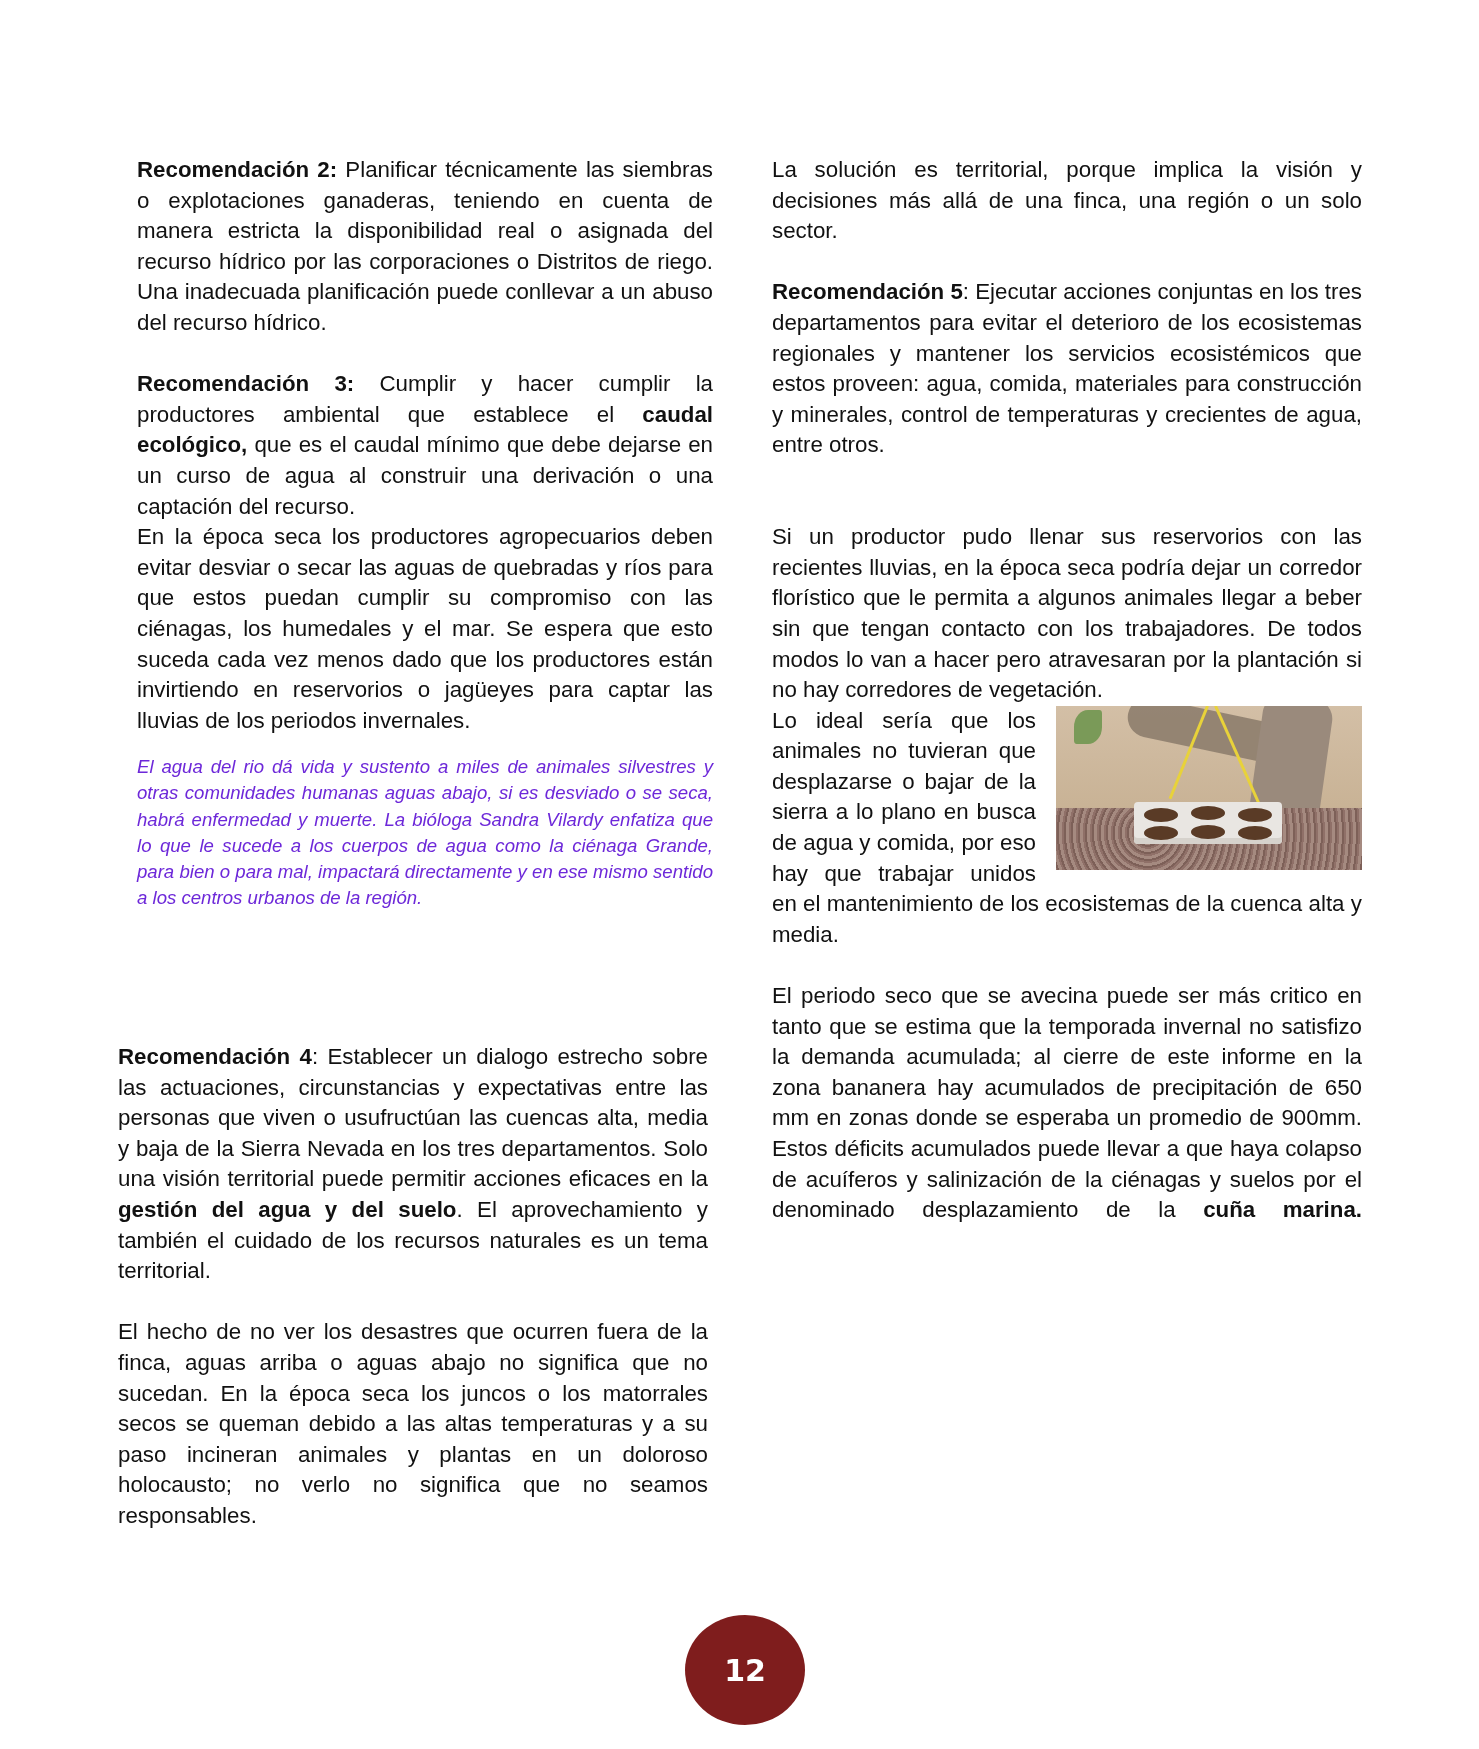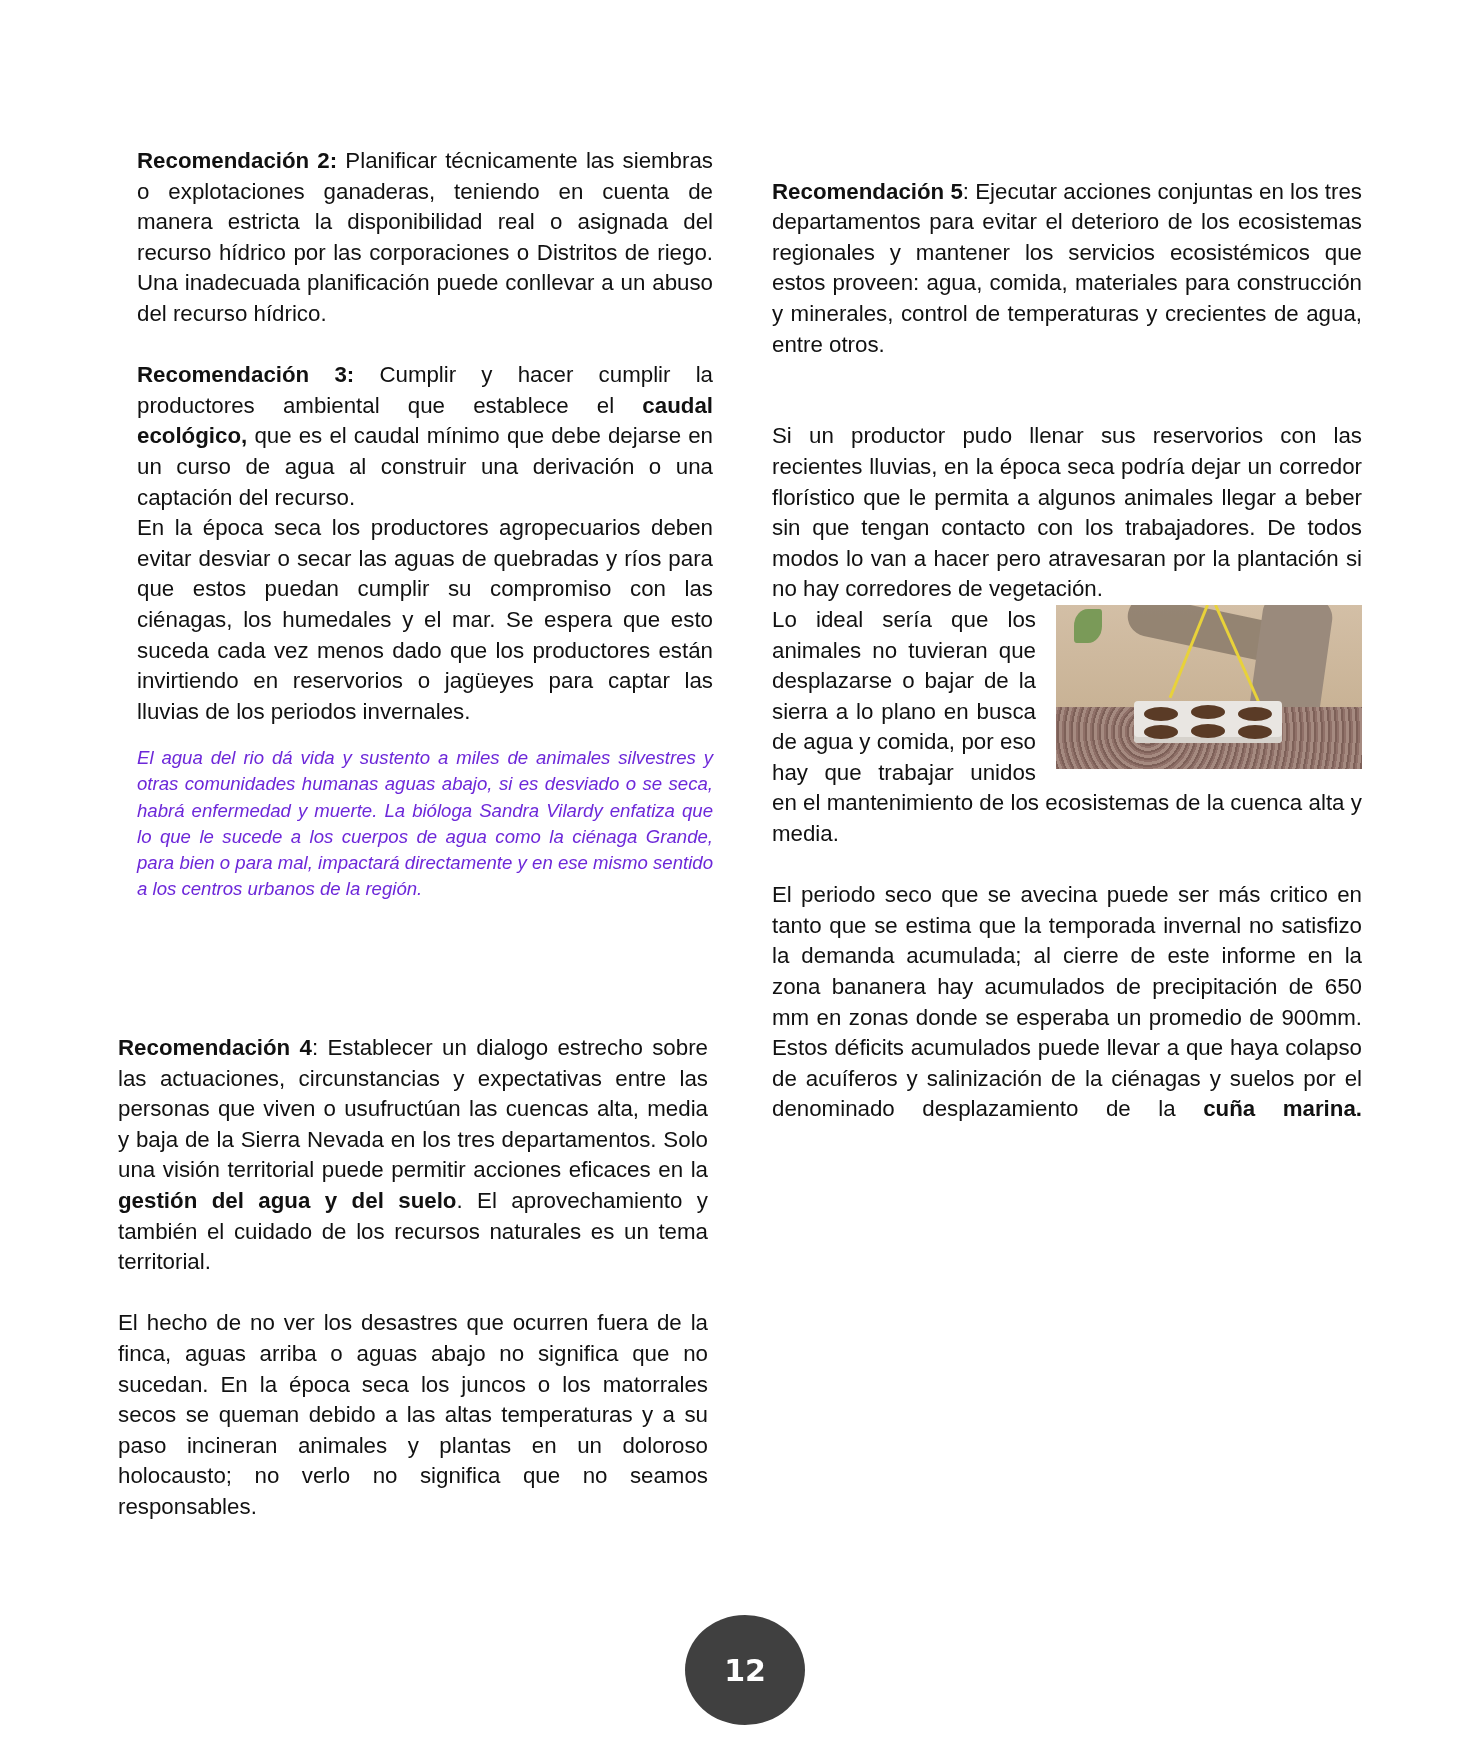--- a/index.html
+++ b/index.html
@@ -1,38 +1,38 @@
 <!DOCTYPE html>
 <html><head>
   <meta charset="utf-8">
   <style>
     html, body { margin: 0; padding: 0; background: #ffffff; }
     body { width: 1479px; height: 1749px; position: relative; overflow: hidden;
            font-family: "Liberation Sans", sans-serif; color: #111111; }
-    .col { position: absolute; font-size: 22.3px; line-height: 30.6px; text-align: justify; }
+    .col { position: absolute; font-size: 22.3px; line-height: 30.6px; text-align: justify; margin-top: 9px; }
     .col p { margin: 0; }
     .gap { height: 30.6px; }
     b { font-weight: bold; }
     .quote { color: #6d28d9; font-style: italic; font-size: 18.6px; line-height: 26.2px; text-align: justify; }
     .last-justify { text-align-last: justify; }
     .photo { float: right; width: 306px; height: 164px; margin: 0 0 6px 20px; position: relative; overflow: hidden;
              background: linear-gradient(180deg, #d3bfa6 0%, #c9b396 60%, #b7a08a 100%); }
     .photo .ground { position: absolute; left: 0; right: 0; bottom: 0; height: 62px;
              background: repeating-radial-gradient(circle at 30% 40%, #8f7068 0 2px, #a58a80 2px 5px, #7d6058 5px 7px); }
     .photo .trunk { position: absolute; right: 40px; top: -10px; width: 70px; height: 190px; background: #9a8a7c;
              transform: rotate(8deg); border-radius: 20px; }
     .photo .branch { position: absolute; left: 70px; top: 8px; width: 200px; height: 40px; background: #8a7a6a;
              transform: rotate(12deg); border-radius: 20px; opacity: .85; }
     .photo .leaf { position: absolute; left: 18px; top: 4px; width: 28px; height: 34px; background: #7a9a58; border-radius: 50% 10% 50% 10%; }
     .photo .string { position: absolute; width: 3px; background: #e8d23a; }
     .photo .tray { position: absolute; left: 78px; top: 96px; width: 148px; height: 42px; background: #e9e6e2;
              border-radius: 4px; box-shadow: inset 0 -6px 0 #d6d2cc; }
     .photo .cup { position: absolute; width: 34px; height: 14px; background: #5a3b26; border-radius: 50%; }
     .page-num { position: absolute; left: 685px; top: 1615px; width: 120px; height: 110px; border-radius: 50%;
-             background: #404040; color: #ffffff; font-family: "DejaVu Sans", sans-serif; font-weight: bold; font-size: 30px;
+             background: #7f1d1d; color: #ffffff; font-family: "DejaVu Sans", sans-serif; font-weight: bold; font-size: 30px;
              display: flex; align-items: center; justify-content: center; }
   </style>
 </head>
 <body>
 
 <div class="col" style="left:137px; top:146px; width:576px;">
   <p><b>Recomendación 2:</b><span> Planificar técnicamente las siembras o explotaciones ganaderas, teniendo en cuenta de manera estricta la disponibilidad real o asignada del recurso hídrico por las corporaciones o Distritos de riego. Una inadecuada planificación puede conllevar a un abuso del recurso hídrico.</span></p>
   <div class="gap"></div>
   <p><b>Recomendación 3:</b><span> Cumplir y hacer cumplir la productores ambiental que establece el </span><b>caudal ecológico,</b><span> que es el caudal mínimo que debe dejarse en un curso de agua al construir una derivación o una captación del recurso.</span></p>
   <p>En la época seca los productores agropecuarios deben evitar desviar o secar las aguas de quebradas y ríos para que estos puedan cumplir su compromiso con las ciénagas, los humedales y el mar. Se espera que esto suceda cada vez menos dado que los productores están invirtiendo en reservorios o jagüeyes para captar las lluvias de los periodos invernales.</p>
@@ -40,20 +40,21 @@
   <p class="quote">El agua del rio dá vida y sustento a miles de animales silvestres y otras comunidades humanas aguas abajo, si es desviado o se seca, habrá enfermedad y muerte. La bióloga Sandra Vilardy enfatiza que lo que le sucede a los cuerpos de agua como la ciénaga Grande, para bien o para mal, impactará directamente y en ese mismo sentido a los centros urbanos de la región.</p>
 </div>
 
 <div class="col" style="left:118px; top:1033px; width:590px;">
   <p><b>Recomendación 4</b><span>: Establecer un dialogo estrecho sobre las actuaciones, circunstancias y expectativas entre las personas que viven o usufructúan las cuencas alta, media y baja de la Sierra Nevada en los tres departamentos. Solo una visión territorial puede permitir acciones eficaces en la </span><b>gestión del agua y del suelo</b><span>. El aprovechamiento y también el cuidado de los recursos naturales es un tema territorial.</span></p>
   <div class="gap"></div>
   <p>El hecho de no ver los desastres que ocurren fuera de la finca, aguas arriba o aguas abajo no significa que no sucedan. En la época seca los juncos o los matorrales secos se queman debido a las altas temperaturas y a su paso incineran animales y plantas en un doloroso holocausto; no verlo no significa que no seamos responsables.</p>
 </div>
 
 <div class="col" style="left:772px; top:146px; width:590px;">
+  <p>La solución es territorial, porque implica la visión y decisiones más allá de una finca, una región o un solo sector.</p>
   <div class="gap"></div>
   <p><b>Recomendación 5</b><span>: Ejecutar acciones conjuntas en los tres departamentos para evitar el deterioro de los ecosistemas regionales y mantener los servicios ecosistémicos que estos proveen: agua, comida, materiales para construcción y minerales, control de temperaturas y crecientes de agua, entre otros.</span></p>
   <div class="gap"></div>
   <div class="gap"></div>
   <p>Si un productor pudo llenar sus reservorios con las recientes lluvias, en la época seca podría dejar un corredor florístico que le permita a algunos animales llegar a beber sin que tengan contacto con los trabajadores.  De todos modos lo van a hacer pero atravesaran por la plantación si no hay corredores de vegetación.</p>
   <div>
     <div class="photo" title="Comedero para aves hecho con cartón de huevos colgado de un árbol">
       <div class="leaf"></div>
       <div class="branch"></div>
       <div class="trunk"></div>

